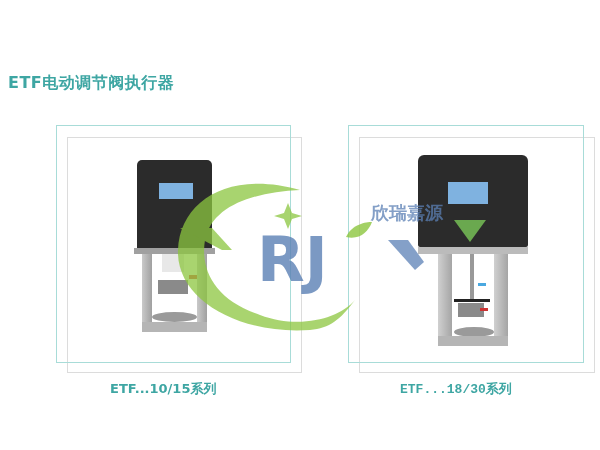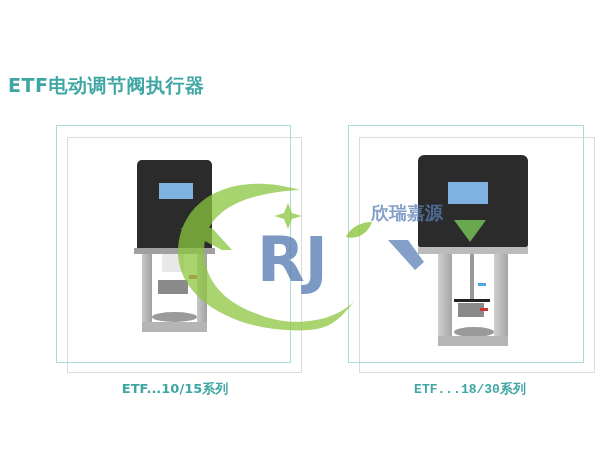--- a/index.html
+++ b/index.html
@@ -1,20 +1,20 @@
 <!DOCTYPE html>
 <html><head>
 <meta charset="utf-8">
 <style>
   html,body{margin:0;padding:0;}
   body{width:600px;height:450px;background:#ffffff;position:relative;overflow:hidden;font-family:"DejaVu Sans","Liberation Sans",sans-serif;}
-  .title{position:absolute;left:8px;top:73px;font-size:19px;font-weight:bold;color:#3ea6a3;letter-spacing:0.5px;}
+  .title{position:absolute;left:8px;top:73px;font-size:16px;font-weight:bold;color:#3ea6a3;letter-spacing:0.5px;}
   .frame-teal{position:absolute;border:1.5px solid #a8dcd8;box-sizing:border-box;}
   .frame-gray{position:absolute;border:1.5px solid #dcdcdc;box-sizing:border-box;}
-  .caption{position:absolute;font-size:13px;font-weight:bold;color:#3ea6a3;text-align:center;}
+  .caption{position:absolute;font-size:13px;font-weight:bold;color:#3ea6a3;text-align:left;}
   .device{position:absolute;}
   .abs{position:absolute;}
   .watermark{position:absolute;left:0;top:0;width:600px;height:450px;pointer-events:none;}
 </style>
 </head>
 <body>
 
 <div class="title">ETF电动调节阀执行器</div>
 
 <div>

